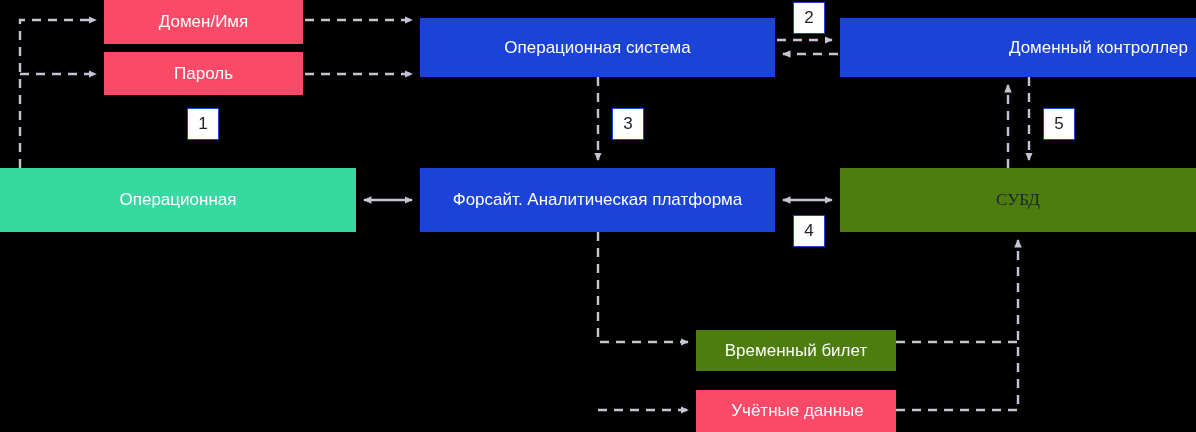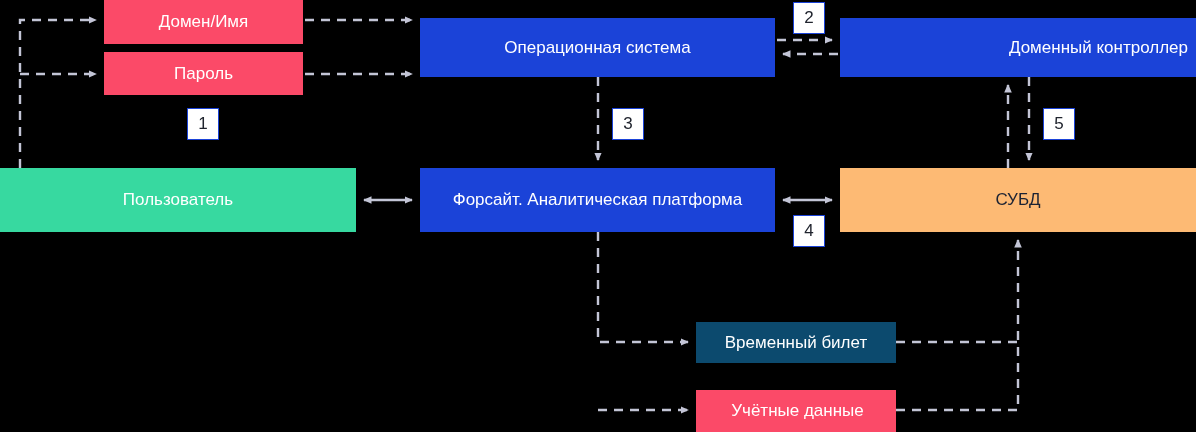--- a/index.html
+++ b/index.html
@@ -142,32 +142,32 @@
 
   <div class="node" style="left:420px; top:18px; width:355px; height:59px; background:#1b43d8; z-index:4;">
     <span>Операционная система</span>
   </div>
 
   <div class="node" style="left:840px; top:18px; width:356px; height:59px; background:#1b43d8; z-index:4;justify-content:flex-end;">
     <span>Доменный контроллер</span>
   </div>
 
   <div class="node" style="left:0px; top:168px; width:356px; height:64px; background:#37d9a0; z-index:4;">
-    <span>Пользователь</span>
+    <span>Операционная</span>
   </div>
 
   <div class="node" style="left:420px; top:168px; width:355px; height:64px; background:#1b43d8; z-index:4;text-align:center;">
     <span>Форсайт. Аналитическая платформа</span>
   </div>
 
-  <div class="node dark-text" style="left:840px; top:168px; width:356px; height:64px; background:#fdba74; z-index:4;">
+  <div class="node dark-text" style="left:840px; top:168px; width:356px; height:64px; background:#4d7c0f; z-index:4;font-family:Liberation Serif, serif;">
     <span>СУБД</span>
   </div>
 
-  <div class="node" style="left:696px; top:322px; width:200px; height:41px; background:#0c4a6e; z-index:4;">
+  <div class="node" style="left:696px; top:330px; width:200px; height:41px; background:#4d7c0f; z-index:4;">
     <span>Временный билет</span>
   </div>
 
   <div class="node" style="left:696px; top:390px; width:200px; height:42px; background:#fb4a68; z-index:4;padding-left:11px;">
     <span>Учётные данные</span>
   </div>
 
   <div class="badge" style="left:187px; top:108px;">
     <span>1</span>
   </div>

